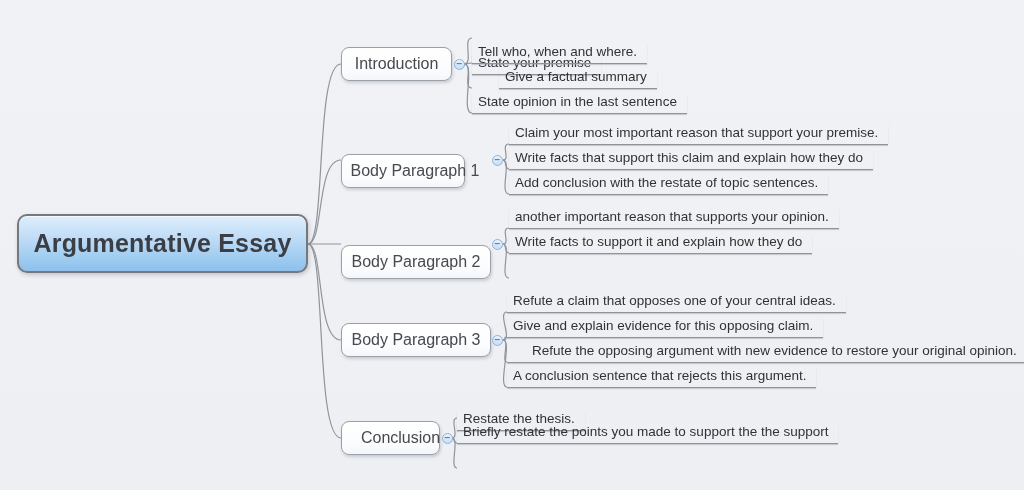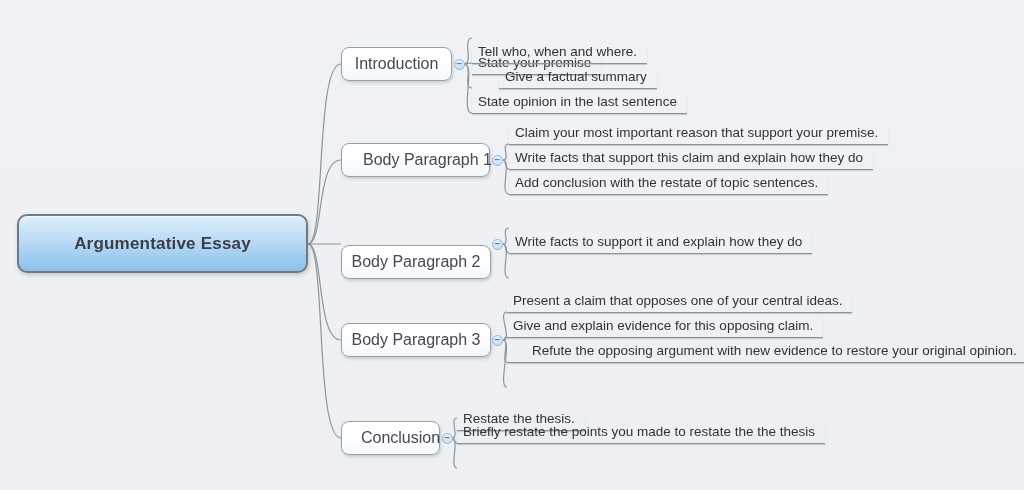--- a/index.html
+++ b/index.html
@@ -20,37 +20,37 @@
   svg.connectors path { stroke: #8f949a; stroke-width: 1.2; fill: none; }
 
   
   .root-topic {
     position: absolute; left: 17px; top: 214px; width: 291px; height: 59px;
     border: 2px solid #75787d;
     border-radius: 10px;
     background: linear-gradient(180deg, #ddeefc 0%, #bcdaf6 45%, #9ccaf0 80%, #8fc0ec 100%);
     box-shadow: 1px 2px 4px rgba(60,70,90,0.25), inset 0 1px 0 rgba(255,255,255,0.7);
     display: flex; align-items: center; justify-content: center;
-    font-size: 17px; font-weight: bold; color: #3b3e44;
+    font-size: 25px; font-weight: bold; color: #3b3e44;
     letter-spacing: 0.2px;
   }
 
   
   .branch-topic {
     position: absolute; height: 34px;
     border: 1px solid #9aa0a5;
     border-radius: 8px;
     background: linear-gradient(180deg, #ffffff 0%, #fbfcfe 70%, #f3f6fa 100%);
     box-shadow: 1px 2px 3px rgba(90,100,115,0.25);
     display: flex; align-items: center; justify-content: center;
     font-size: 16px; color: #47494d;
     white-space: nowrap;
   }
   .branch-intro { left: 341px; top: 47px;  width: 111px; }
-  .branch-bp1   { left: 341px; top: 143px; width: 149px; padding-left: 24px; }
+  .branch-bp1   { left: 341px; top: 154px; width: 124px; padding-left: 24px; }
   .branch-bp2   { left: 341px; top: 245px; width: 150px; }
   .branch-bp3   { left: 341px; top: 323px; width: 150px; }
   .branch-concl { left: 341px; top: 421px; width: 99px; padding-left: 20px;  }
 
   
   .collapse {
     position: absolute; width: 11px; height: 11px;
     border: 1px solid #8cb3da;
     border-radius: 50%;
     background: linear-gradient(180deg, #e9f2fb 0%, #c9def3 100%);
@@ -149,22 +149,24 @@
 
   <div class="leaf li0">State your premise</div>
   <div class="leaf li1">Tell who, when and where.</div>
   <div class="leaf li2">Give a factual summary</div>
   <div class="leaf li3">State opinion in the last sentence</div>
 
   <div class="leaf lb10">Claim your most important reason that support your premise.</div>
   <div class="leaf lb11">Write facts that support this claim and explain how they do</div>
   <div class="leaf lb12">Add conclusion with the restate of topic sentences.</div>
 
+  <div class="leaf lb20">another important reason that supports your opinion.</div>
   <div class="leaf lb21">Write facts to support it and explain how they do</div>
 
-  <div class="leaf lb30">Present a claim that opposes one of your central ideas.</div>
+  <div class="leaf lb30">Refute a claim that opposes one of your central ideas.</div>
   <div class="leaf lb31">Give and explain evidence for this opposing claim.</div>
   <div class="leaf lb32">Refute the opposing argument with new evidence to restore your original opinion.</div>
+  <div class="leaf lb33">A conclusion sentence that rejects this argument.</div>
 
   <div class="leaf lc0">Restate the thesis.</div>
-  <div class="leaf lc1">Briefly restate the points you made to restate the the thesis</div>
+  <div class="leaf lc1">Briefly restate the points you made to support the the support</div>
 
 </div>
 
 </body></html>

